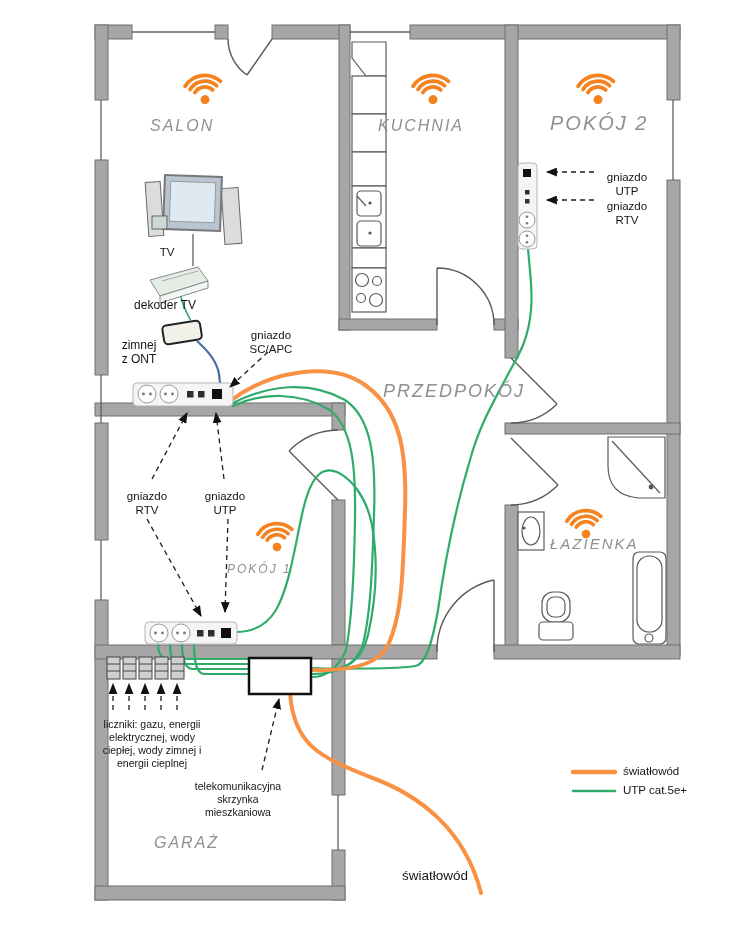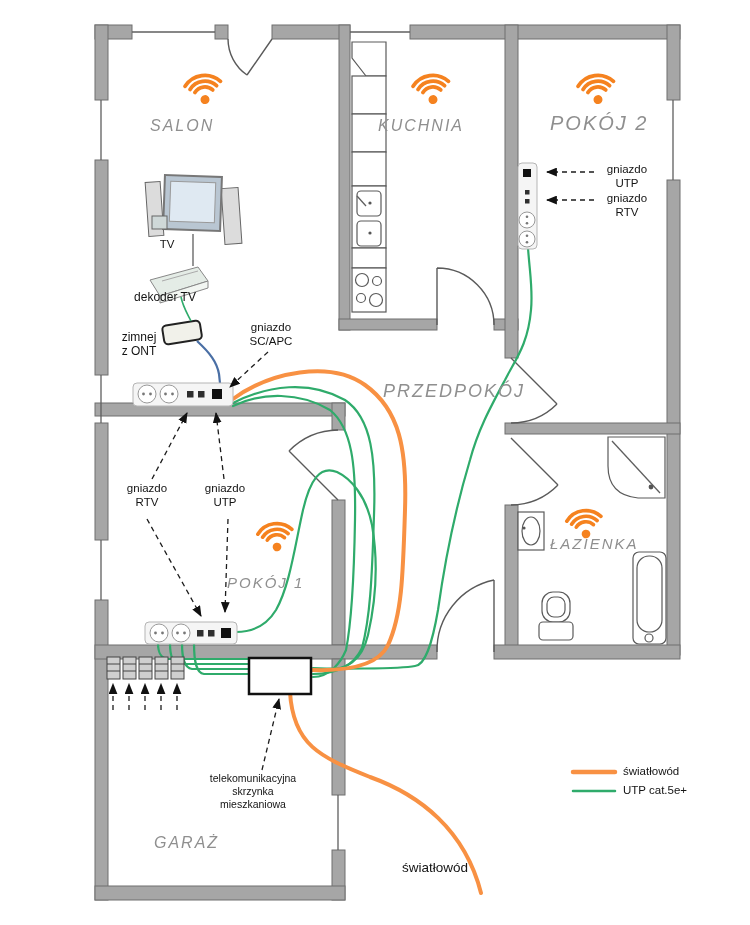--- a/index.html
+++ b/index.html
@@ -5,21 +5,21 @@
   html,body{margin:0;padding:0;background:#fff;}
   #stage{position:relative;width:750px;height:925px;background:#ffffff;overflow:hidden;
          font-family:"Liberation Sans", sans-serif;}
   #gfx{position:absolute;left:0;top:0;}
   .wall{fill:#a6a6a6;stroke:#6f6f6f;stroke-width:1;}
   .thin{stroke:#5f5f5f;stroke-width:1.3;fill:none;}
   .fixture{fill:#ffffff;stroke:#5a5a5a;stroke-width:1.2;}
   .door{stroke:#5a5a5a;stroke-width:1.4;fill:none;}
   .dash{stroke:#1c1c1c;stroke-width:1.3;fill:none;stroke-dasharray:5 4;}
   .lbl{position:absolute;color:#141414;font-size:11.5px;line-height:14px;
-       white-space:pre-line;text-align:center;}
+       white-space:pre-line;text-align:center;margin-top:8px;}
   .room{position:absolute;color:#8f8f8f;font-style:italic;font-size:16px;
         letter-spacing:2px;text-align:left;white-space:nowrap;}
   .wifi{position:absolute;}
   .legend-text{position:absolute;color:#141414;font-size:11.5px;white-space:nowrap;}
 </style>
 </head>
 <body>
 
 <div id="stage">
 
@@ -294,39 +294,43 @@
     <path d="M15.1,32.5 A19.5,19.5 0 0 1 44.9,32.5"></path>
     <path d="M20,36.6 A13,13 0 0 1 40,36.6"></path>
     <circle cx="30" cy="46" r="5" stroke="none" fill="#F5821F"></circle>
   </g>
 </svg>
 
 <div class="room" style="left:150px;top:117px;width:110px">SALON</div>
 <div class="room" style="left:378px;top:117px;width:110px">KUCHNIA</div>
 <div class="room" style="left:550px;top:112px;width:100px;font-size:20px">POKÓJ 2</div>
 <div class="room" style="left:383px;top:381px;width:130px;font-size:18px">PRZEDPOKÓJ</div>
-<div class="room" style="left:227px;top:574px;width:100px;font-size:15px">POKÓJ 1</div>
+<div class="room" style="left:227px;top:562px;width:100px;font-size:12px">POKÓJ 1</div>
 <div class="room" style="left:550px;top:535px;width:100px;font-size:15px">ŁAZIENKA</div>
 <div class="room" style="left:154px;top:834px;width:100px">GARAŻ</div>
 
 <div class="lbl" style="left:152px;top:237px;width:30px">TV</div>
 <div class="lbl" style="left:122px;top:290px;width:86px;font-size:12px">dekoder TV</div>
 <div class="lbl" style="left:108px;top:330px;width:62px;font-size:12px">zimnej
 z ONT</div>
 <div class="lbl" style="left:240px;top:320px;width:62px">gniazdo
 SC/APC</div>
 <div class="lbl" style="left:117px;top:481px;width:60px">gniazdo
 RTV</div>
 <div class="lbl" style="left:195px;top:481px;width:60px">gniazdo
 UTP</div>
 <div class="lbl" style="left:597px;top:162px;width:60px">gniazdo
 UTP</div>
 <div class="lbl" style="left:597px;top:191px;width:60px">gniazdo
 RTV</div>
-<div class="lbl" style="left:197px;top:772px;width:112px;font-size:10.5px;line-height:13px">telekomunikacyjna
+<div class="lbl" style="left:90px;top:710px;width:124px;font-size:10.5px;line-height:13px">liczniki: gazu, energii
+elektrycznej, wody
+ciepłej, wody zimnej i
+energii cieplnej</div>
+<div class="lbl" style="left:182px;top:772px;width:112px;font-size:10.5px;line-height:13px">telekomunikacyjna
 skrzynka
 mieszkaniowa</div>
 <div class="lbl" style="left:390px;top:861px;width:90px;font-size:13.5px">światłowód</div>
 
 <div class="legend-text" style="left:623px;top:765px">światłowód</div>
 <div class="legend-text" style="left:623px;top:784px">UTP cat.5e+</div>
 
 </div>
 
 </body></html>

